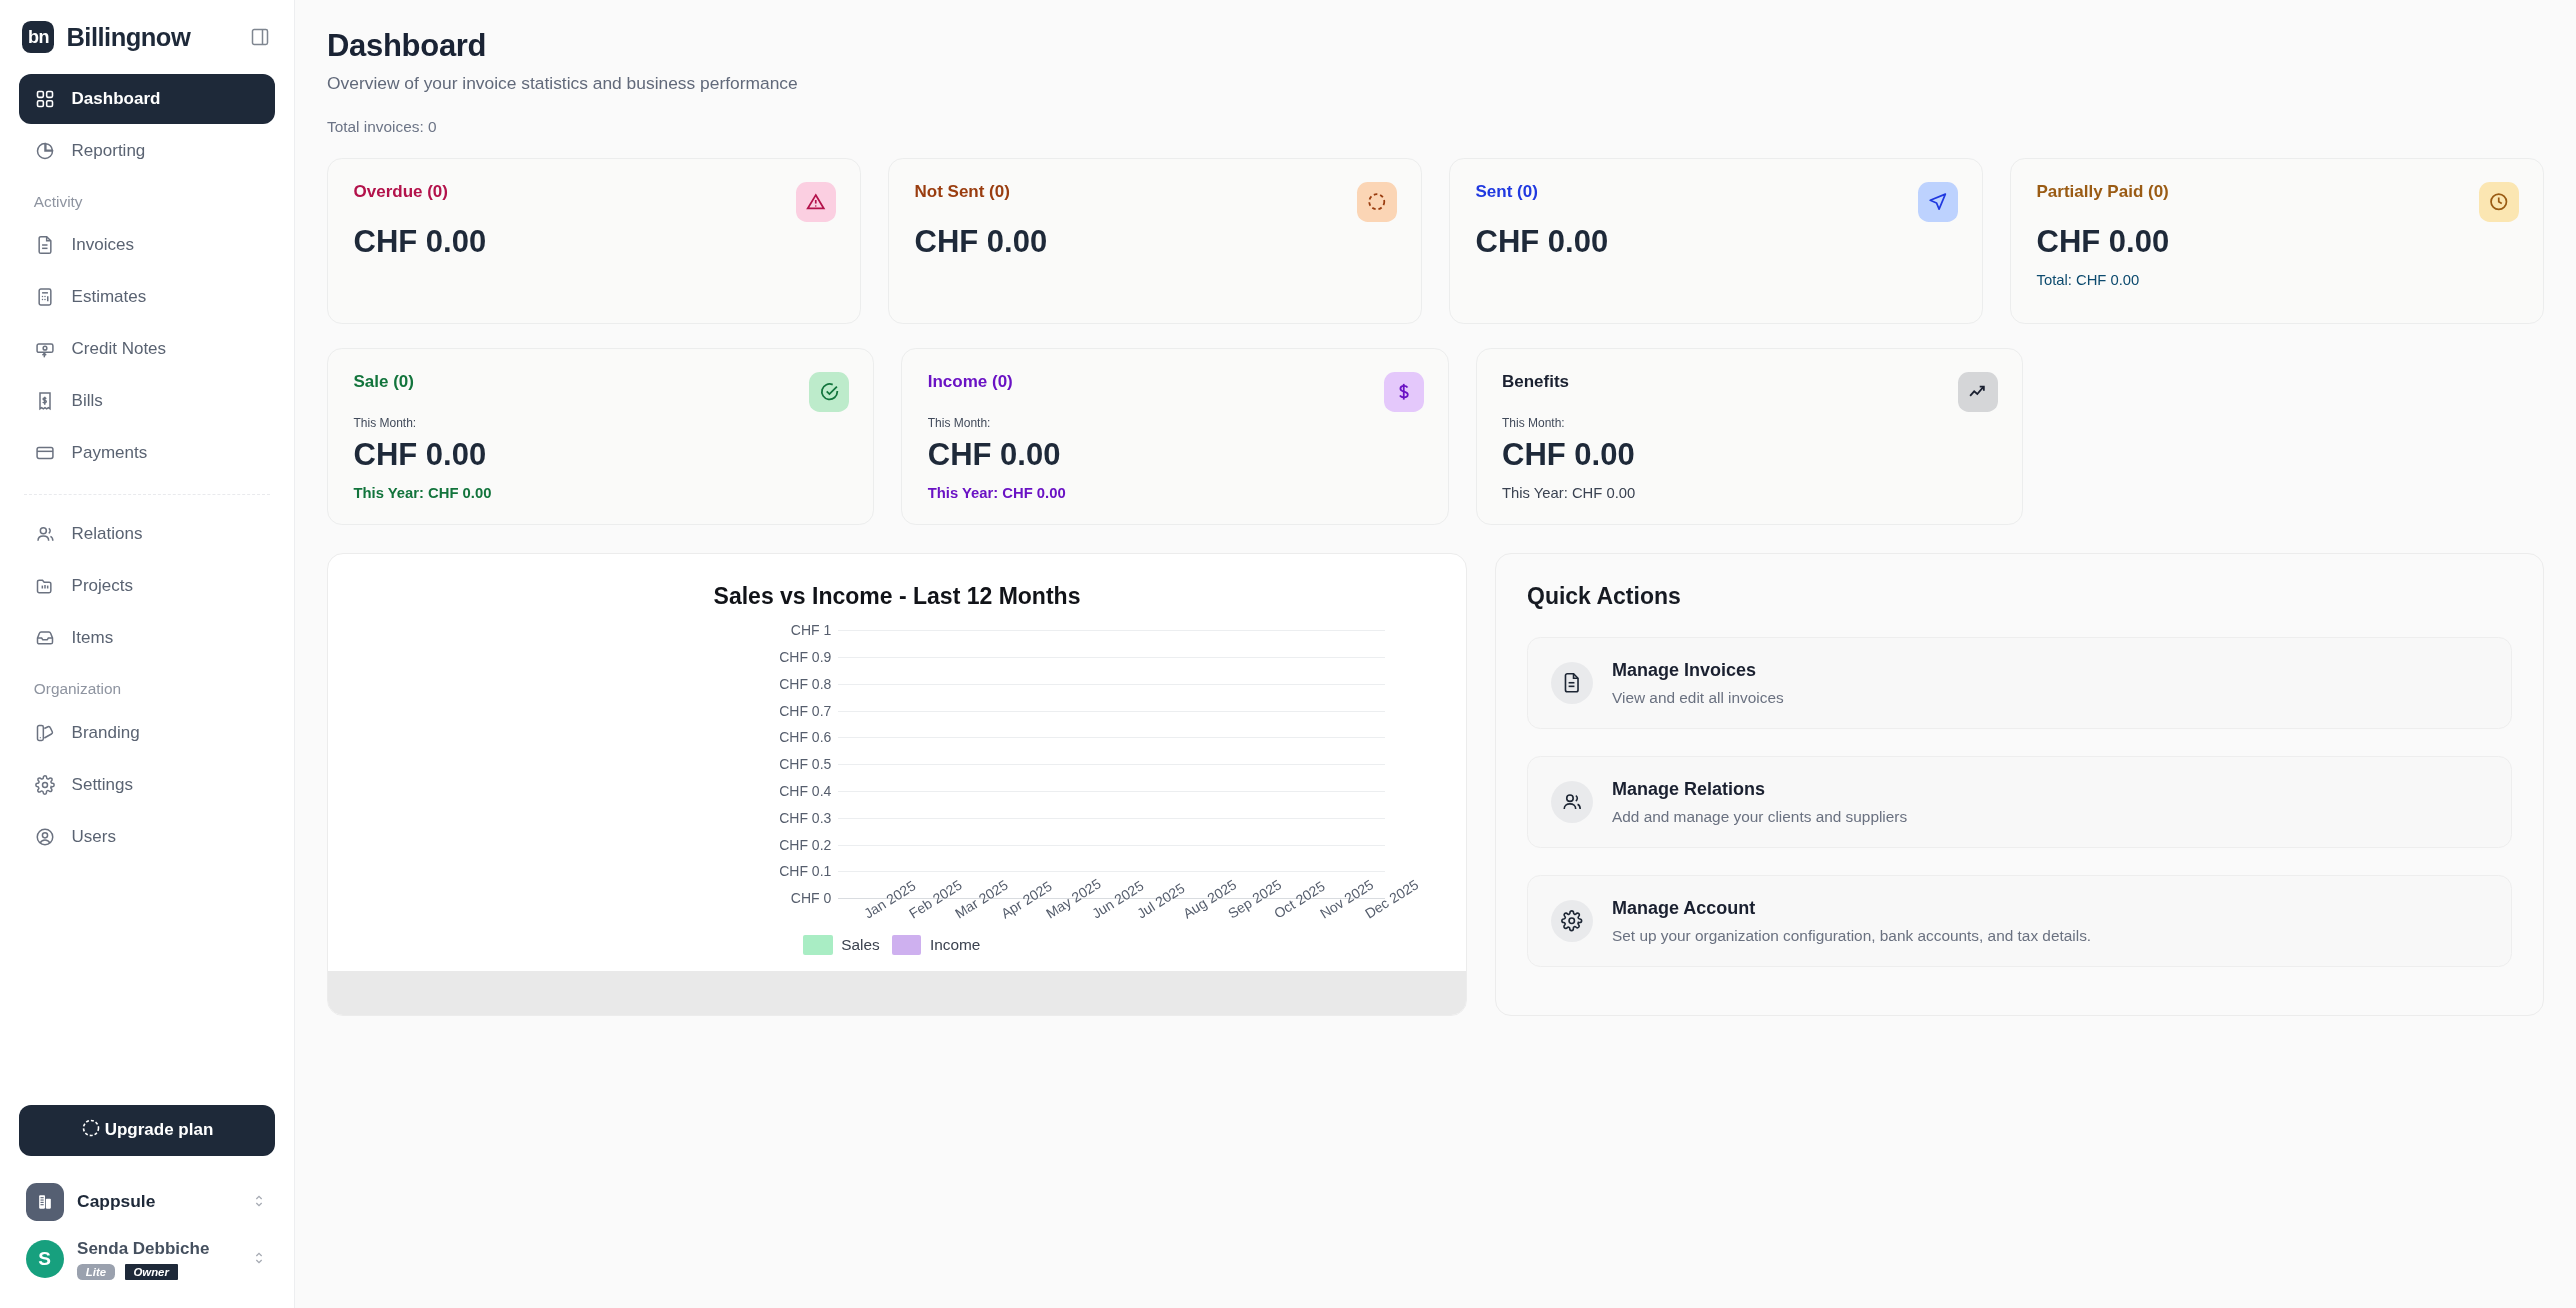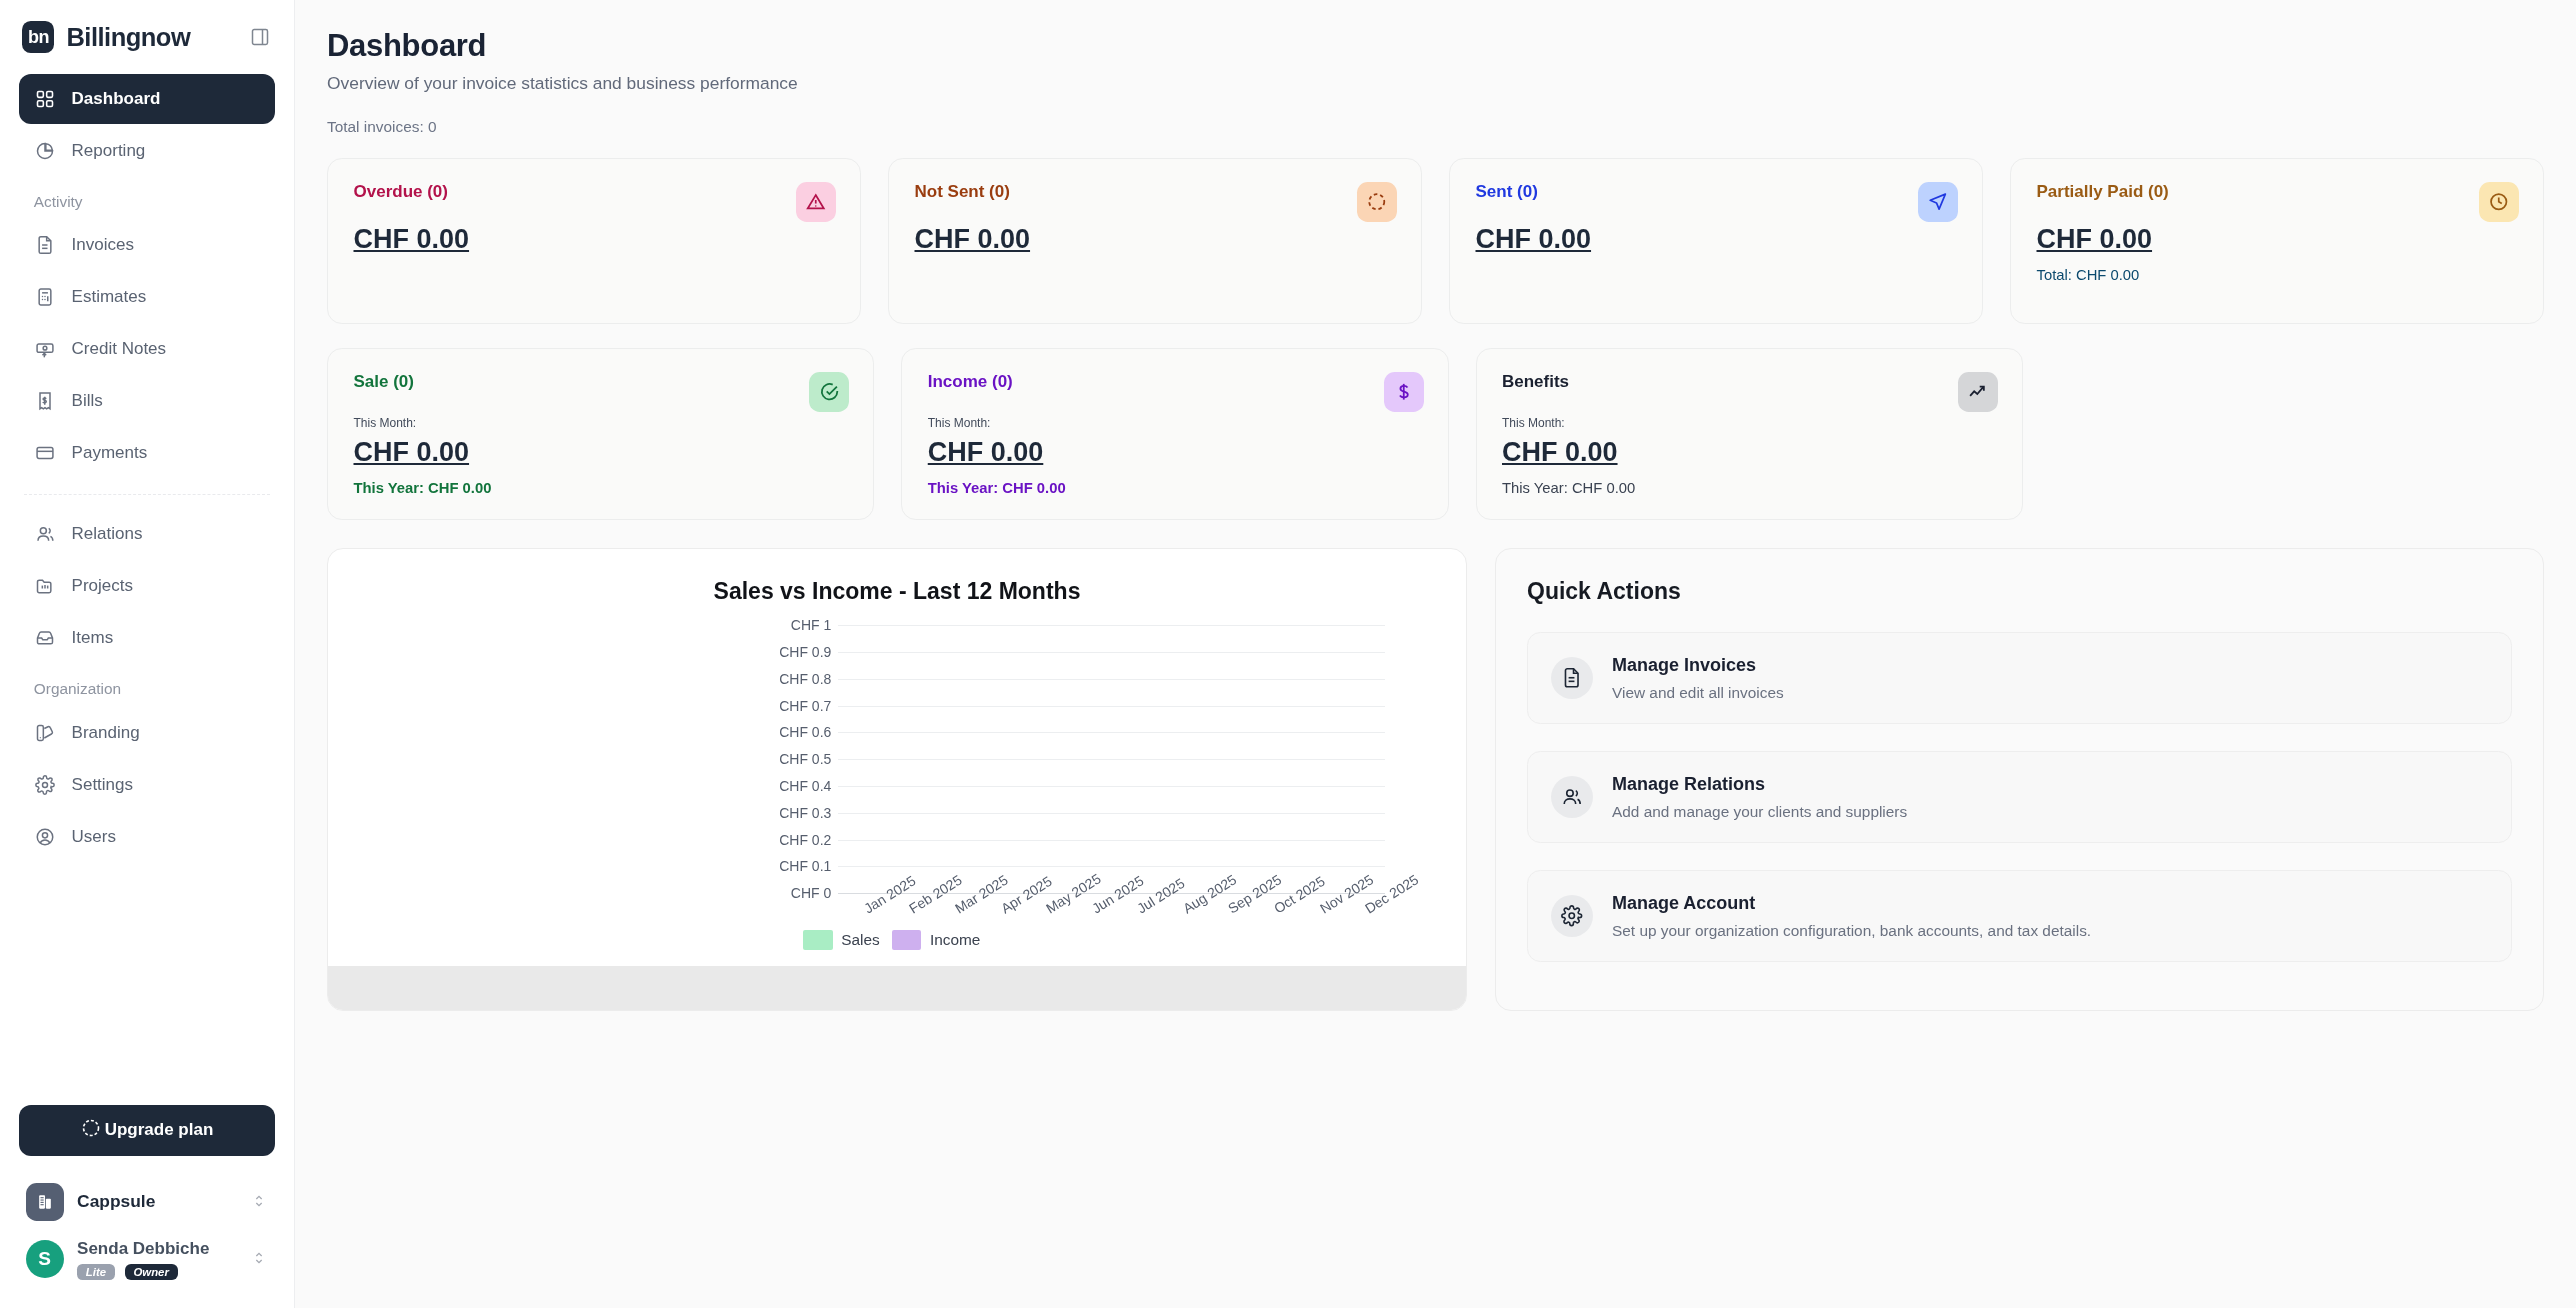--- a/index.html
+++ b/index.html
@@ -86,21 +86,21 @@
   }
   .user-info { flex: 1; }
   .user-name { font-size: 17px; font-weight: 600; color: #45505f; line-height: 1.15; }
   .user-badges { display: flex; gap: 10px; margin-top: 4.7px; font-style: italic; }
   .badge-lite {
     background: #9aa1ae; color: #fff; font-size: 11.4px; font-weight: 600;
     padding: 2px 8.7px; border-radius: 5.4px;
   }
   .badge-owner {
     background: #1e2939; color: #fff; font-size: 11.4px; font-weight: 600;
-    padding: 2px 8.7px; border-radius: 6px;
+    padding: 2px 8.7px; border-radius: 1px;
   }
   .chev { width: 17.4px; flex: 0 0 17.4px; opacity: .6; }
 
   
   .main {
     flex: 1; height: 1309px; background: #fafafa;
     padding: 28px 32px 0 32px; overflow: hidden;
   }
   .page-title { font-size: 31px; font-weight: 700; color: #1a2334; letter-spacing: -0.3px; }
   .page-sub { font-size: 17.4px; color: #61697a; margin-top: 9.4px; }
@@ -108,21 +108,21 @@
 
   .cards-row { display: flex; gap: 27px; margin-top: 21.5px; }
   .stat-card {
     background: #fafaf9; border: 1.3px solid #eceded; border-radius: 14.8px;
     padding: 23px 25.5px; position: relative; min-height: 166px;
   }
   .stat-card.w4 { flex: 1 1 0; }
   .stat-card.w3 { flex: 1 1 0; max-width: 550px; }
   .row2 { margin-top: 24px; }
   .stat-label { font-size: 17px; font-weight: 600; }
-  .stat-value { font-size: 27px; font-weight: 700; color: #1e2939; margin-top: 22px; text-decoration: underline; }
+  .stat-value { font-size: 31px; font-weight: 700; color: #1e2939; margin-top: 22px; }
   .stat-sub-top { font-size: 12px; color: #414a5a; margin-top: 24px; }
   .stat-value.tight { margin-top: 6.7px; }
   .stat-sub { font-size: 14.8px; font-weight: 600; margin-top: 12px; }
   .stat-icon {
     position: absolute; top: 23px; right: 24px;
     width: 40px; height: 40px; border-radius: 10.7px;
     display: flex; align-items: center; justify-content: center;
   }
 
   

